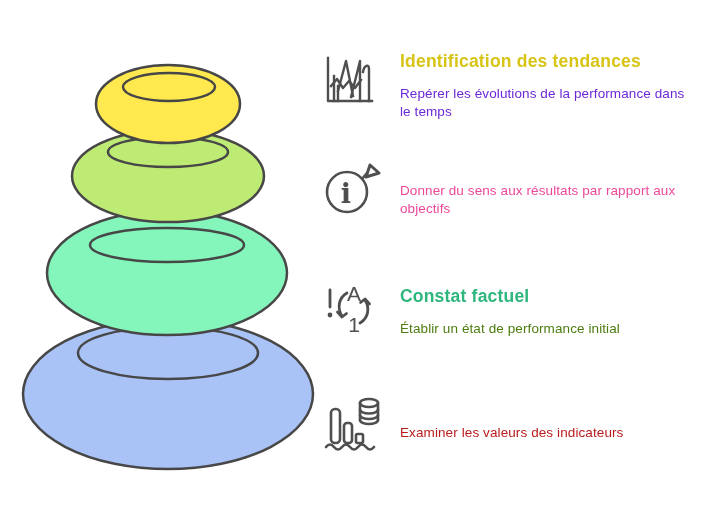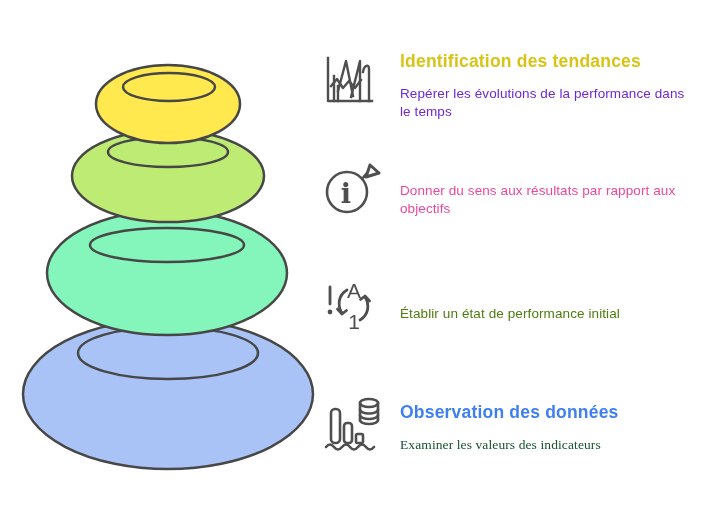--- a/index.html
+++ b/index.html
@@ -90,20 +90,21 @@
           <path d="M14.5,34 L19,39 L23.5,35.5"></path>
           <path d="M37,45 C45.5,40 47,30 42,22"></path>
           <path d="M46.5,26 L42,21 L37.5,24.5"></path>
         </g>
         <circle cx="7" cy="37" r="2.4" fill="#4F4F4F"></circle>
         <text x="31" y="23" text-anchor="middle" font-family="Liberation Sans, sans-serif" font-size="21" fill="#4F4F4F">A</text>
         <text x="31" y="54" text-anchor="middle" font-family="Liberation Sans, sans-serif" font-size="21" fill="#4F4F4F">1</text>
       </svg>
     </div>
     <div class="text-box">
+      <h3 class="title" style="color: rgb(46, 182, 125);">Constat factuel</h3>
       <p class="subtitle" style="color: #4d7c0f;">Établir un état de performance initial</p>
     </div>
   </div>
 
   <div class="row" style="top:387px">
     <div class="icon-box" style="margin-top:6px">
       <svg width="58" height="60" viewBox="0 0 58 60">
         <g fill="none" stroke-width="2.6" stroke-linecap="round" stroke-linejoin="round" stroke="#4F4F4F">
           <rect x="8" y="16" width="9" height="34" rx="4"></rect>
           <rect x="21" y="30" width="8" height="20" rx="3"></rect>
@@ -112,18 +113,17 @@
           <path d="M37,10 V27"></path>
           <path d="M55,10 V27"></path>
           <path d="M37,16.5 A9,4 0 0 0 55,16.5"></path>
           <path d="M37,22 A9,4 0 0 0 55,22"></path>
           <path d="M37,27 A9,4 0 0 0 55,27"></path>
           <path d="M3,54 Q7,49 11,54 Q15,59 19,54 Q23,49 27,54 Q31,59 35,54 Q39,49 43,54 Q47,59 51,54"></path>
         </g>
       </svg>
     </div>
     <div class="text-box">
-      <h3 class="title" style="color: rgb(62, 127, 242);">Observation des données</h3>
-      <p class="subtitle" style="color: #14532d; font-family: Liberation Serif, serif;">Examiner les valeurs des indicateurs</p>
+      <p class="subtitle" style="color: #b91c1c;">Examiner les valeurs des indicateurs</p>
     </div>
   </div>
 
 </div>
 
 </body></html>

